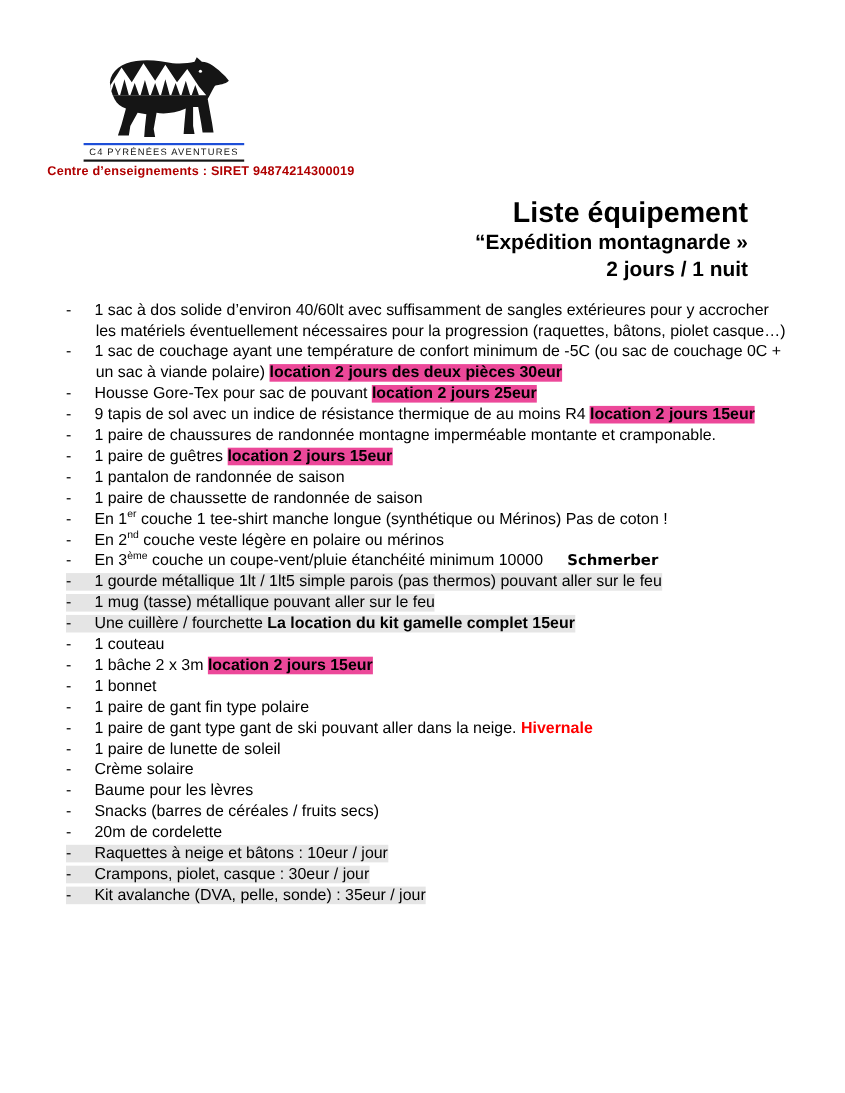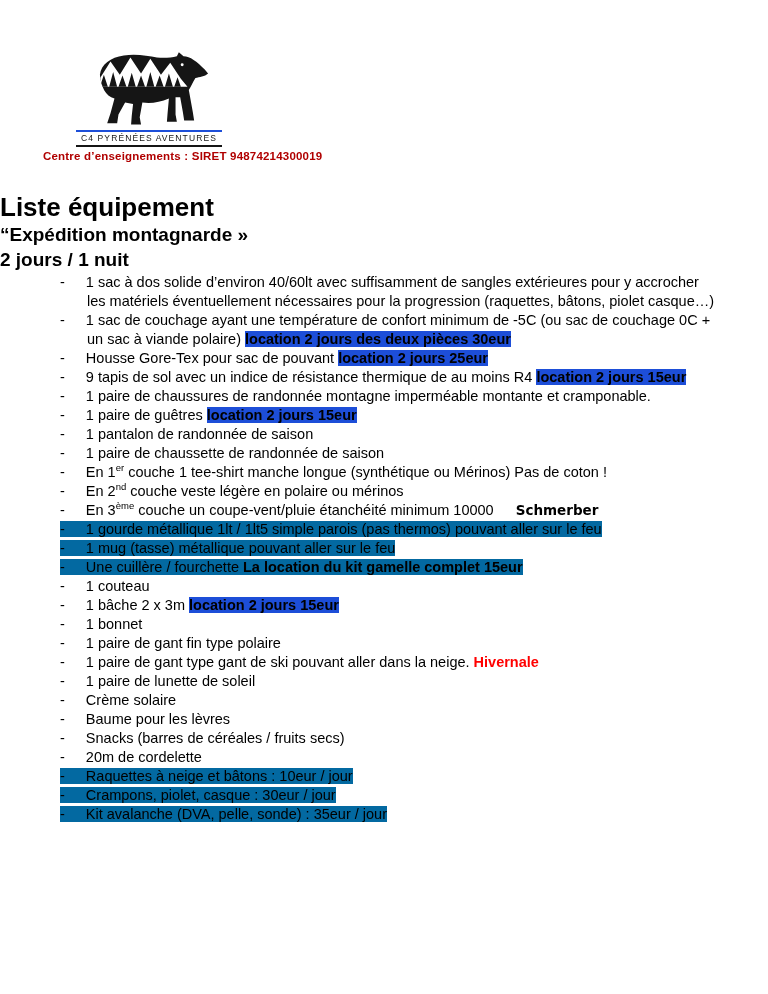--- a/index.html
+++ b/index.html
@@ -27,38 +27,38 @@
     white-space:nowrap;
   }
 
   
   .siret {
     position:absolute; left:43px; top:150px;
     font-size:11.5px; font-weight:bold;
     color:#b00000;
     letter-spacing:0.2px;
   }
-  .titleblock { position:absolute; left:0; top:192px; width:680px; text-align:left; }
+  .titleblock { position:absolute; left:0; top:178px; width:680px; text-align:right; }
   .doc-title  { font-size:26px; font-weight:bold; line-height:30px; }
   .doc-sub    { font-size:19px; font-weight:bold; line-height:25px; }
 
   
   .main {
     position:absolute; left:60px; top:273px; width:655px;
     font-size:14.5px; line-height:19px;
   }
   .item { padding-left:27px; text-indent:-27px; }
   .dash { display:inline; }
   .gap  { display:inline-block; width:21px; }
   .seg  { text-indent:0; }
   .b    { font-weight:bold; }
-  .hl   { background:#1d4ed8; }
+  .hl   { background:#ec4899; }
   .red  { color:#ff0000; font-weight:bold; }
   .alt  { font-family:"DejaVu Sans", sans-serif; font-size:13.5px; font-weight:bold;margin-left:18px; }
-  .full-hl .line { background:#0369a1;text-align:center; }
+  .full-hl .line { background:#e5e5e5;text-align:center; }
   sup { font-size:9.5px; line-height:0; }
 
   .rental-par { margin-top:37px; margin-bottom:0; }
 </style>
 </head>
 <body>
 
 <div class="logo">
   <svg viewBox="0 0 220 135" aria-hidden="true">
     <defs>

